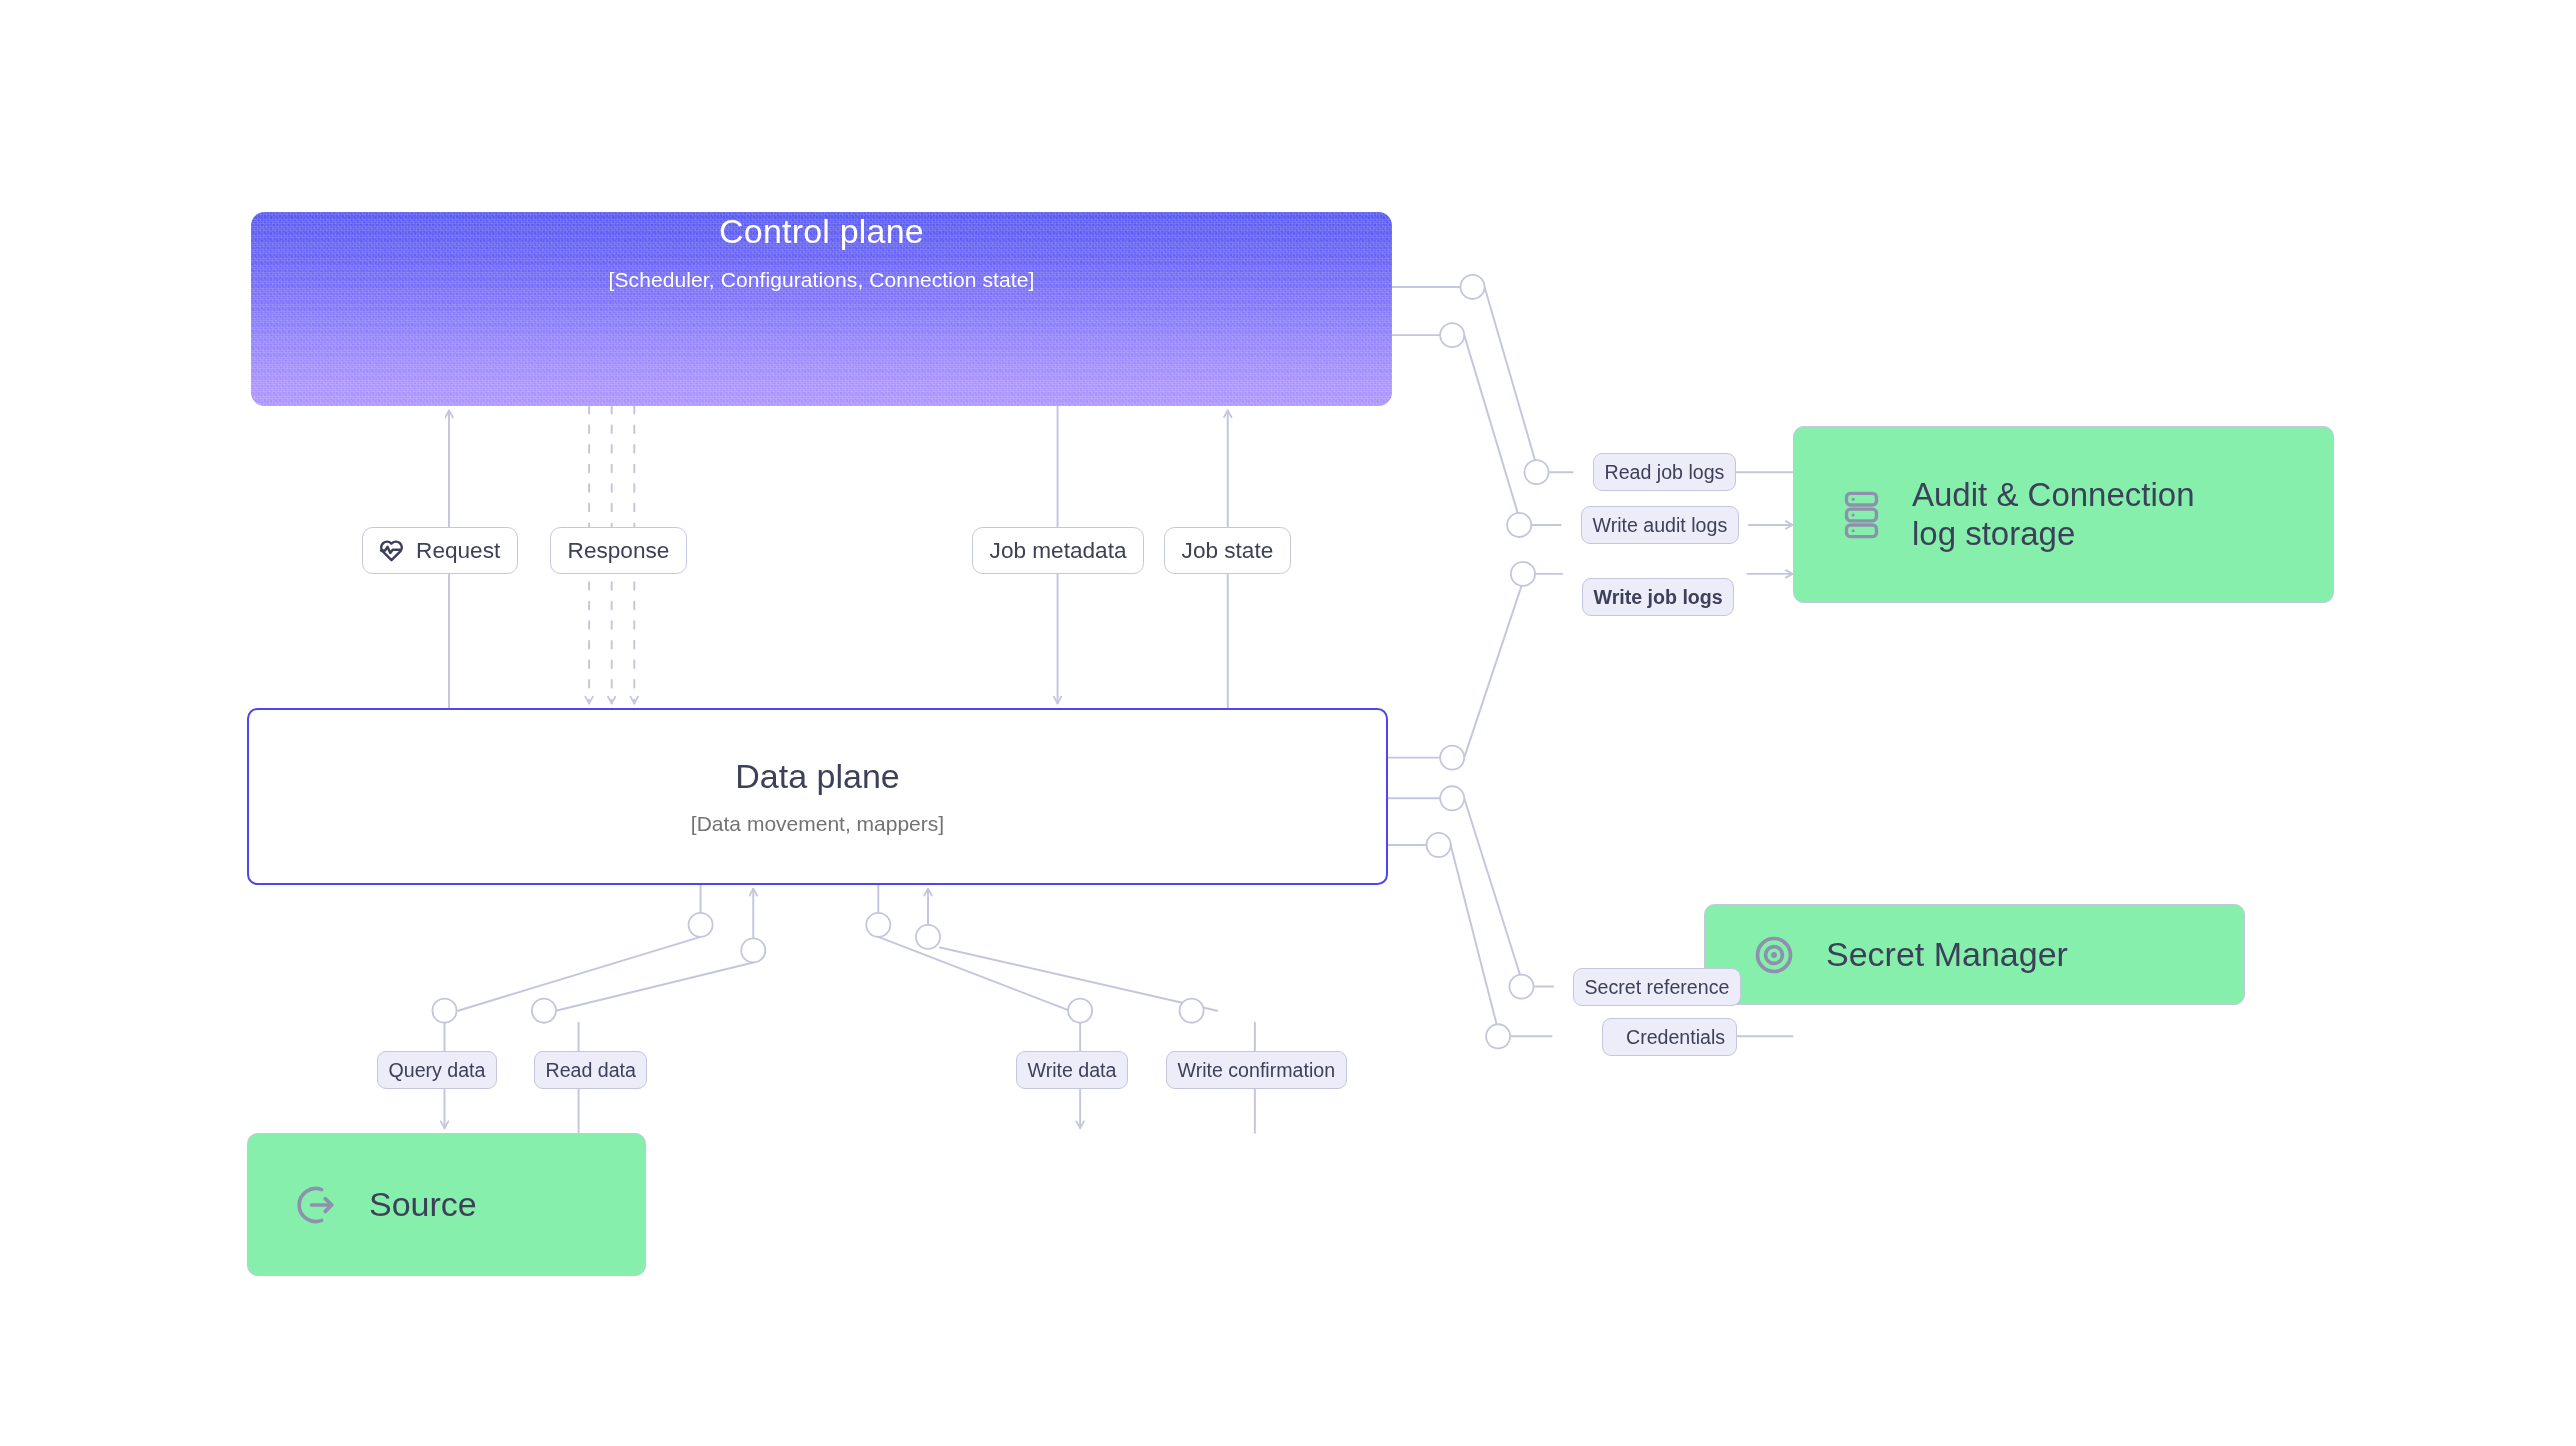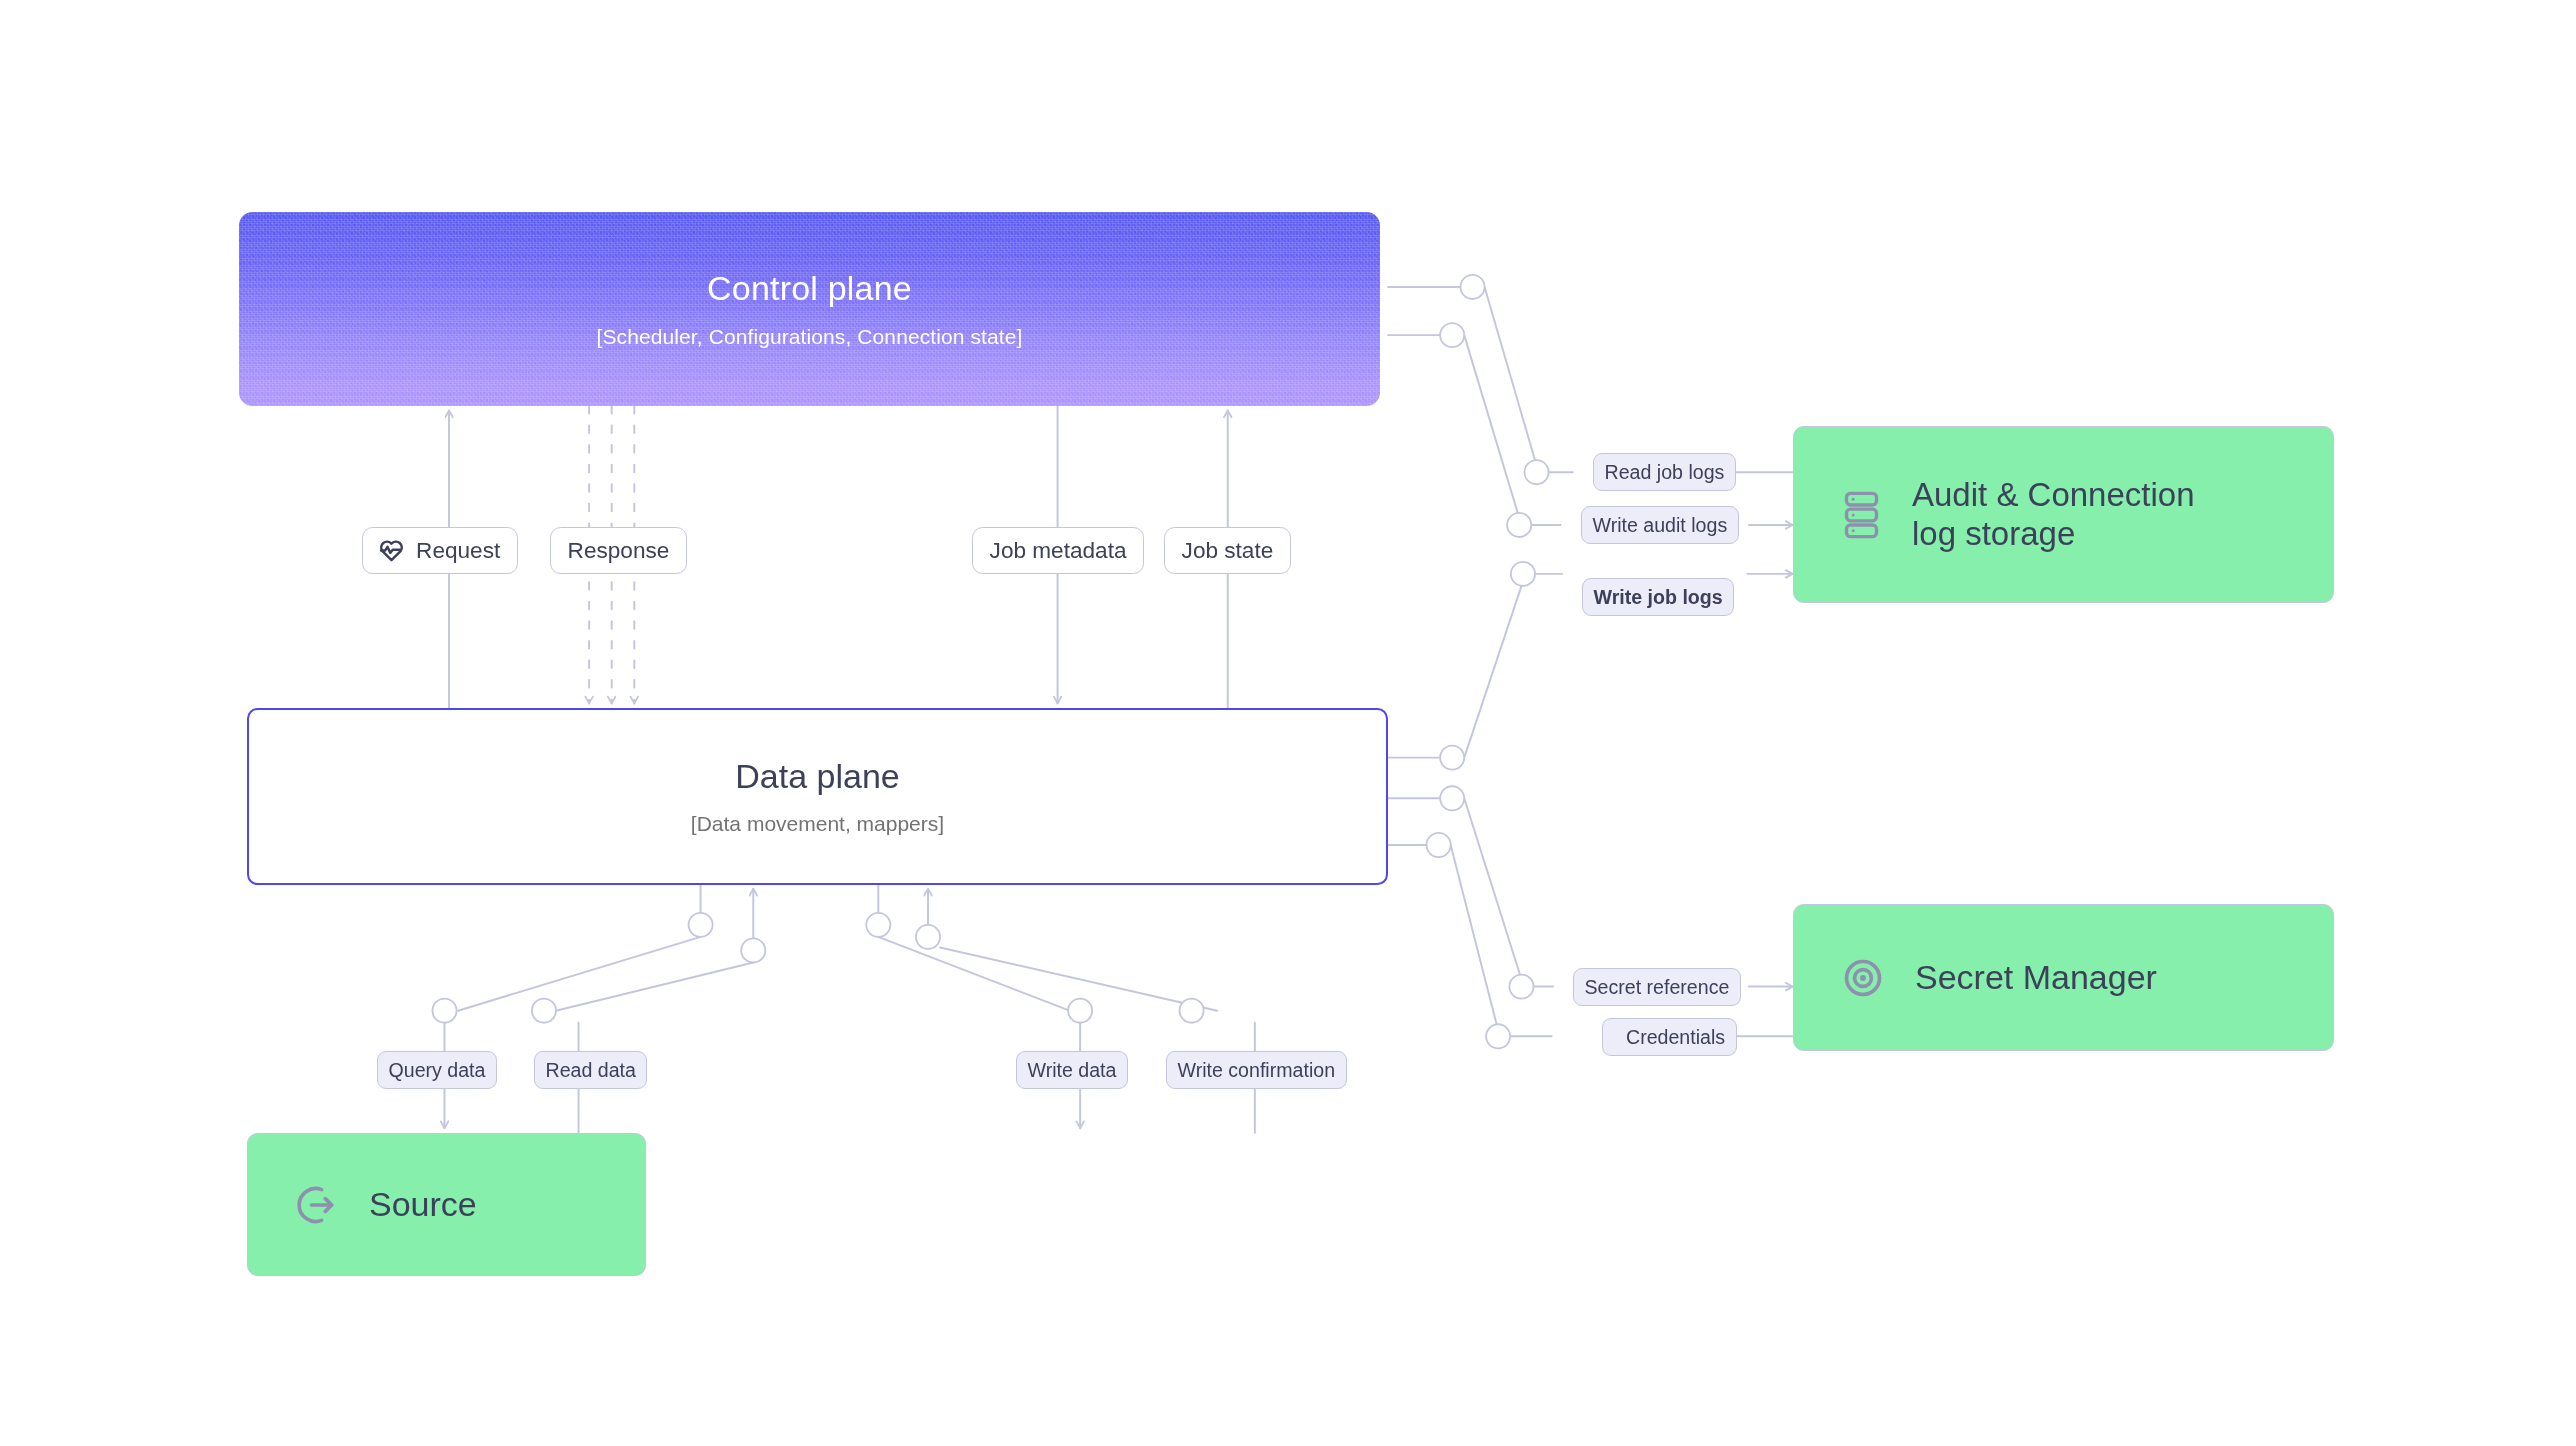--- a/index.html
+++ b/index.html
@@ -10,26 +10,26 @@
     overflow: hidden;
   }
   #stage { position: relative; width: 2576px; height: 1446px; }
 
   svg#wires { position: absolute; inset: 0; width: 2576px; height: 1446px; }
 
   .node { position: absolute; }
 
   
   #control-plane {
-    left: 239px; top: 212px; width: 1141px; height: 194px;
+    left: 251px; top: 212px; width: 1141px; height: 194px;
     border-radius: 13.6px;
     background:
       linear-gradient(180deg, #5457f2 0%, #6a63f6 28%, #8d7ffb 62%, #a891fd 88%, #ab93fd 100%);
     display: flex; flex-direction: column;
-    align-items: center; justify-content: center;
+    align-items: center; justify-content: flex-start;
     color: #ffffff;
     overflow: hidden;
   }
   #control-plane::after{
     content:""; position:absolute; inset:0; pointer-events:none;
     opacity:.40;
     background-image:
       repeating-linear-gradient(0deg, rgba(255,255,255,.30) 0 0.8px, transparent 0.8px 2.3px),
       repeating-linear-gradient(90deg, rgba(255,255,255,.22) 0 0.8px, transparent 0.8px 3px),
       repeating-linear-gradient(47deg, rgba(255,255,255,.18) 0 1.5px, transparent 1.5px 3.8px),
@@ -60,21 +60,21 @@
   
   .card {
     background: #86efac;
     border: 1.5px solid #c4c6de;
     border-radius: 10.5px;
     display: flex; align-items: center;
     padding-left: 47px; gap: 30px;
   }
   .card .card-label { font-size: 34px; color: #3d4059; line-height: 1.18; }
   #audit-storage   { left: 1793px; top: 426px;  width: 541px; height: 177px; }
-  #secret-manager  { left: 1793px; top: 904px; width: 541px; height: 147px; }
+  #secret-manager  { left: 1704px; top: 904px; width: 541px; height: 101px; }
   #source-node     { left: 247px;  top: 1133px; width: 399px; height: 143px; }
   #destination-node{ left: 899px; top: 1133px; width: 491px; height: 143px; }
   #audit-storage .card-label { font-size: 33px; }
 
   .icon-svg { flex: 0 0 auto; display:block; }
 
   
   .edge-label {
     position: absolute;
     border-radius: 6.8px;

